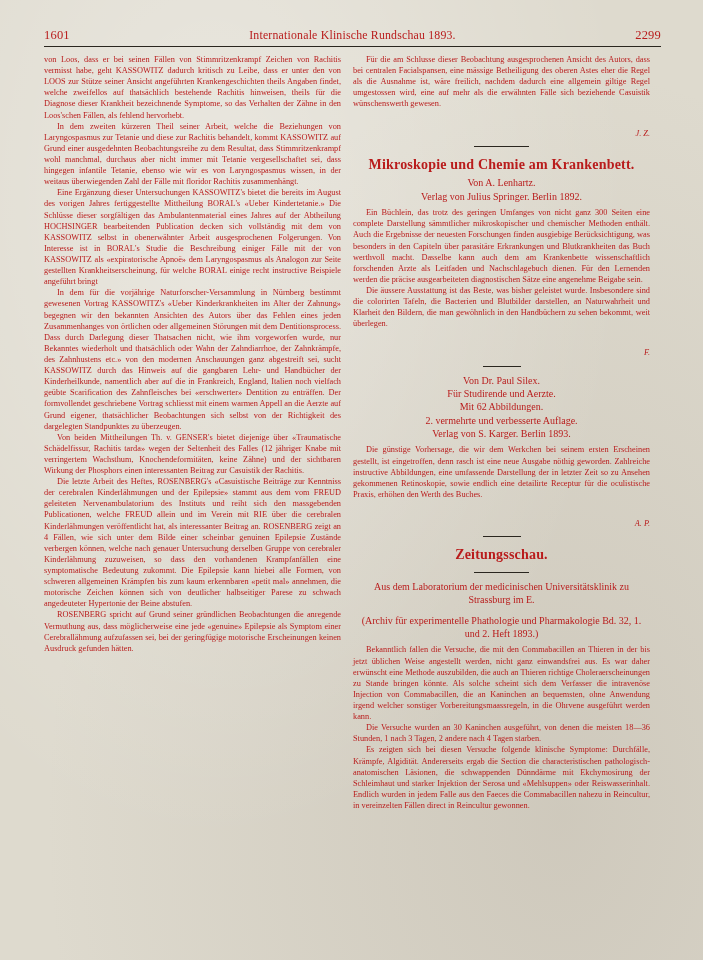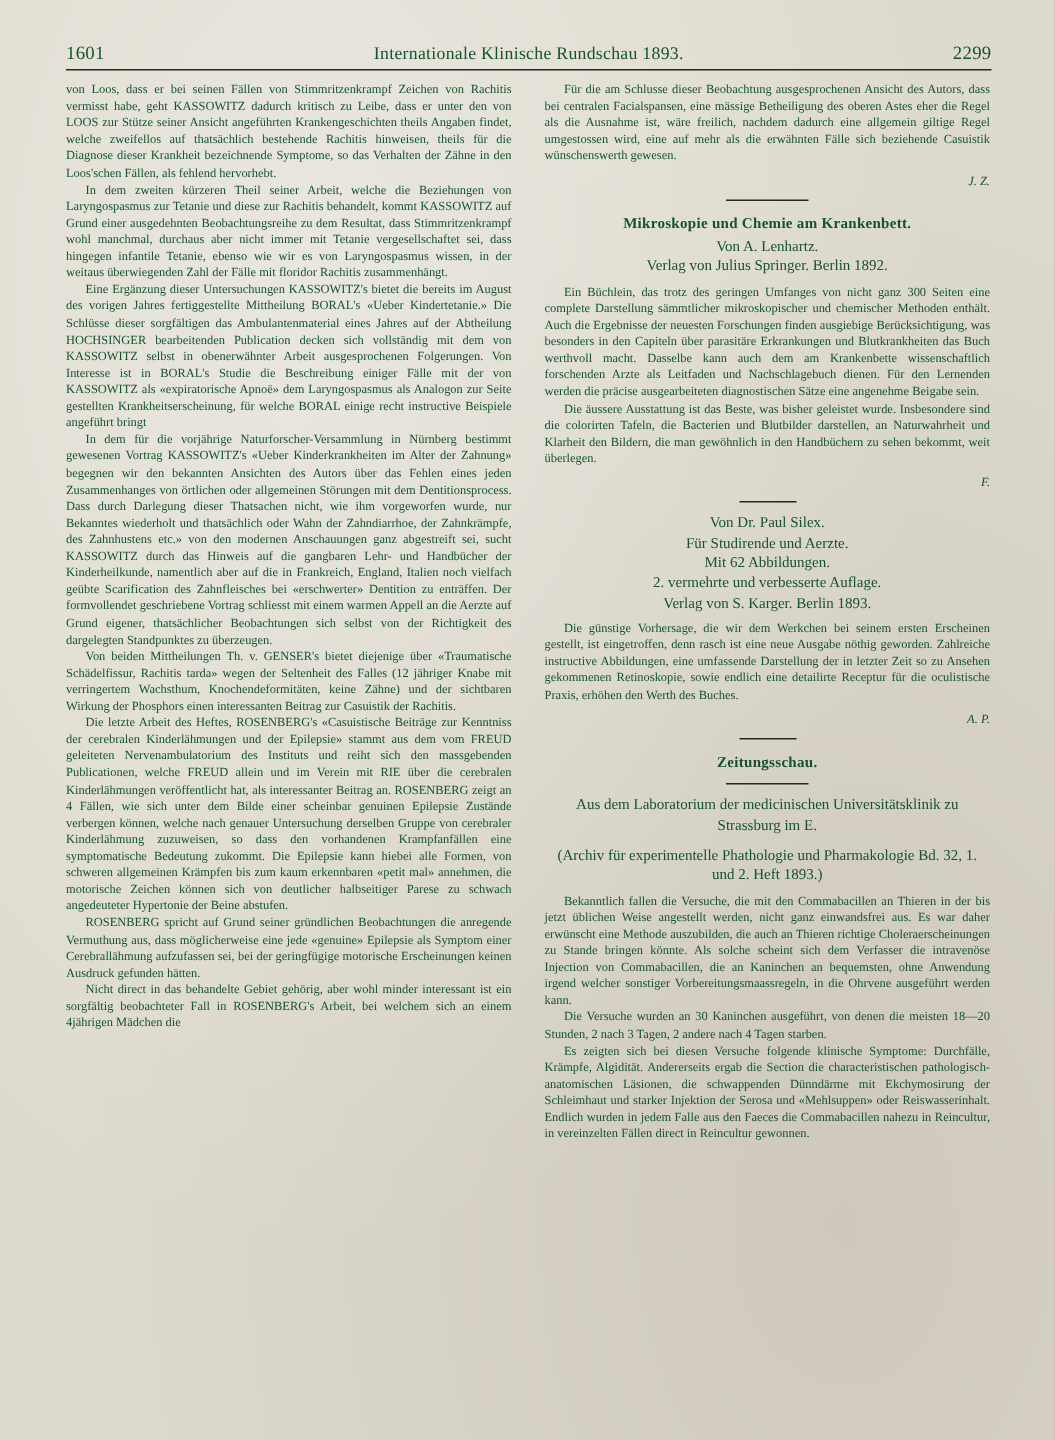--- a/index.html
+++ b/index.html
@@ -7,21 +7,21 @@
     padding: 0;
     background: #b9b5ac;
   }
   .page {
     position: relative;
     width: 703px;
     height: 960px;
     background: #d8d4c9;
     overflow: hidden;
     font-family: "Liberation Serif", serif;
-    color: #14532d;
+    color: #b91c1c;
   }
   .paper {
     position: absolute;
     left: 0; top: 0;
     width: 703px; height: 960px;
     background:
       radial-gradient(ellipse at 30% 20%, rgba(255,255,255,0.35), rgba(255,255,255,0) 60%),
       radial-gradient(ellipse at 80% 85%, rgba(160,150,135,0.25), rgba(255,255,255,0) 65%),
       #dedace;
   }
@@ -47,49 +47,49 @@
   }
   .runhead .title {
     font-size: 11.8px;
   }
   .rule {
     border-top: 1px solid #2a261f;
     margin: 2px 0 7px 0;
   }
   .columns {
     display: flex;
-    gap: 22px;
+    gap: 12px;
     align-items: flex-start;
   }
   .col {
     width: 297px;
     font-size: 8.3px;
     line-height: 1.34;
     text-align: justify;
     hyphens: auto;
   }
   p {
     margin: 0;
     text-indent: 13px;
   }
   p.noindent { text-indent: 0; }
   .sig {
     text-align: right;
     font-style: italic;
-    margin-top: 5px;
+    margin-top: 18px;
     text-indent: 0;
   }
   .sep {
     width: 55px;
     border-top: 1px solid #2a261f;
     margin: 7px auto 7px auto;
   }
   .sep.short { width: 38px; }
   h2.secthead {
-    font-size: 10px;
+    font-size: 14px;
     font-weight: bold;
     text-align: center;
     margin: 9px 0 2px 0;
     letter-spacing: 0.2px;
   }
   .centerline {
     text-align: center;
     font-size: 10px;
     text-indent: 0;
     margin: 0;
@@ -121,21 +121,20 @@
     <div class="columns">
 
       <div class="col">
         <p class="noindent">von Loos, dass er bei seinen Fällen von Stimmritzenkrampf Zeichen von Rachitis vermisst habe, geht KASSOWITZ dadurch kritisch zu Leibe, dass er unter den von LOOS zur Stütze seiner Ansicht angeführten Krankengeschichten theils Angaben findet, welche zweifellos auf thatsächlich bestehende Rachitis hinweisen, theils für die Diagnose dieser Krankheit bezeichnende Symptome, so das Verhalten der Zähne in den Loos'schen Fällen, als fehlend hervorhebt.</p>
         <p>In dem zweiten kürzeren Theil seiner Arbeit, welche die Beziehungen von Laryngospasmus zur Tetanie und diese zur Rachitis behandelt, kommt KASSOWITZ auf Grund einer ausgedehnten Beobachtungsreihe zu dem Resultat, dass Stimmritzenkrampf wohl manchmal, durchaus aber nicht immer mit Tetanie vergesellschaftet sei, dass hingegen infantile Tetanie, ebenso wie wir es von Laryngospasmus wissen, in der weitaus überwiegenden Zahl der Fälle mit floridor Rachitis zusammenhängt.</p>
         <p>Eine Ergänzung dieser Untersuchungen KASSOWITZ's bietet die bereits im August des vorigen Jahres fertiggestellte Mittheilung BORAL's «Ueber Kindertetanie.» Die Schlüsse dieser sorgfältigen das Ambulantenmaterial eines Jahres auf der Abtheilung HOCHSINGER bearbeitenden Publication decken sich vollständig mit dem von KASSOWITZ selbst in obenerwähnter Arbeit ausgesprochenen Folgerungen. Von Interesse ist in BORAL's Studie die Beschreibung einiger Fälle mit der von KASSOWITZ als «expiratorische Apnoë» dem Laryngospasmus als Analogon zur Seite gestellten Krankheitserscheinung, für welche BORAL einige recht instructive Beispiele angeführt bringt</p>
         <p>In dem für die vorjährige Naturforscher-Versammlung in Nürnberg bestimmt gewesenen Vortrag KASSOWITZ's «Ueber Kinderkrankheiten im Alter der Zahnung» begegnen wir den bekannten Ansichten des Autors über das Fehlen eines jeden Zusammenhanges von örtlichen oder allgemeinen Störungen mit dem Dentitionsprocess. Dass durch Darlegung dieser Thatsachen nicht, wie ihm vorgeworfen wurde, nur Bekanntes wiederholt und thatsächlich oder Wahn der Zahndiarrhoe, der Zahnkrämpfe, des Zahnhustens etc.» von den modernen Anschauungen ganz abgestreift sei, sucht KASSOWITZ durch das Hinweis auf die gangbaren Lehr- und Handbücher der Kinderheilkunde, namentlich aber auf die in Frankreich, England, Italien noch vielfach geübte Scarification des Zahnfleisches bei «erschwerter» Dentition zu enträffen. Der formvollendet geschriebene Vortrag schliesst mit einem warmen Appell an die Aerzte auf Grund eigener, thatsächlicher Beobachtungen sich selbst von der Richtigkeit des dargelegten Standpunktes zu überzeugen.</p>
         <p>Von beiden Mittheilungen Th. v. GENSER's bietet diejenige über «Traumatische Schädelfissur, Rachitis tarda» wegen der Seltenheit des Falles (12 jähriger Knabe mit verringertem Wachsthum, Knochendeformitäten, keine Zähne) und der sichtbaren Wirkung der Phosphors einen interessanten Beitrag zur Casuistik der Rachitis.</p>
         <p>Die letzte Arbeit des Heftes, ROSENBERG's «Casuistische Beiträge zur Kenntniss der cerebralen Kinderlähmungen und der Epilepsie» stammt aus dem vom FREUD geleiteten Nervenambulatorium des Instituts und reiht sich den massgebenden Publicationen, welche FREUD allein und im Verein mit RIE über die cerebralen Kinderlähmungen veröffentlicht hat, als interessanter Beitrag an. ROSENBERG zeigt an 4 Fällen, wie sich unter dem Bilde einer scheinbar genuinen Epilepsie Zustände verbergen können, welche nach genauer Untersuchung derselben Gruppe von cerebraler Kinderlähmung zuzuweisen, so dass den vorhandenen Krampfanfällen eine symptomatische Bedeutung zukommt. Die Epilepsie kann hiebei alle Formen, von schweren allgemeinen Krämpfen bis zum kaum erkennbaren «petit mal» annehmen, die motorische Zeichen können sich von deutlicher halbseitiger Parese zu schwach angedeuteter Hypertonie der Beine abstufen.</p>
         <p>ROSENBERG spricht auf Grund seiner gründlichen Beobachtungen die anregende Vermuthung aus, dass möglicherweise eine jede «genuine» Epilepsie als Symptom einer Cerebrallähmung aufzufassen sei, bei der geringfügige motorische Erscheinungen keinen Ausdruck gefunden hätten.</p>
-        <p>Nicht direct in das behandelte Gebiet gehörig, aber wohl minder interessant ist ein sorgfältig beobachteter Fall in ROSENBERG's Arbeit, bei welchem sich an einem 4jährigen Mädchen die</p>
       </div>
 
       <div class="col">
         <p>Für die am Schlusse dieser Beobachtung ausgesprochenen Ansicht des Autors, dass bei centralen Facialspansen, eine mässige Betheiligung des oberen Astes eher die Regel als die Ausnahme ist, wäre freilich, nachdem dadurch eine allgemein giltige Regel umgestossen wird, eine auf mehr als die erwähnten Fälle sich beziehende Casuistik wünschenswerth gewesen.</p>
         <p class="sig">J. Z.</p>
 
         <div class="sep"></div>
 
         <h2 class="secthead">Mikroskopie und Chemie am Krankenbett.</h2>
         <p class="centerline">Von A. Lenhartz.</p>
@@ -159,19 +158,19 @@
         <div class="sep short"></div>
 
         <h2 class="secthead">Zeitungsschau.</h2>
         <div class="sep"></div>
 
         <p class="centerline">Aus dem Laboratorium der medicinischen Universitätsklinik zu Strassburg im E.</p>
         <div class="spacer7"></div>
         <p class="centerline">(Archiv für experimentelle Phathologie und Pharmakologie Bd. 32, 1. und 2. Heft 1893.)</p>
         <div class="spacer4"></div>
         <p>Bekanntlich fallen die Versuche, die mit den Commabacillen an Thieren in der bis jetzt üblichen Weise angestellt werden, nicht ganz einwandsfrei aus. Es war daher erwünscht eine Methode auszubilden, die auch an Thieren richtige Choleraerscheinungen zu Stande bringen könnte. Als solche scheint sich dem Verfasser die intravenöse Injection von Commabacillen, die an Kaninchen an bequemsten, ohne Anwendung irgend welcher sonstiger Vorbereitungsmaassregeln, in die Ohrvene ausgeführt werden kann.</p>
-        <p>Die Versuche wurden an 30 Kaninchen ausgeführt, von denen die meisten 18—20 Stunden, 2 nach 3 Tagen, 2 andere nach 4 Tagen starben.</p>
+        <p>Die Versuche wurden an 30 Kaninchen ausgeführt, von denen die meisten 18—36 Stunden, 1 nach 3 Tagen, 2 andere nach 4 Tagen starben.</p>
         <p>Es zeigten sich bei diesen Versuche folgende klinische Symptome: Durchfälle, Krämpfe, Algidität. Andererseits ergab die Section die characteristischen pathologisch-anatomischen Läsionen, die schwappenden Dünndärme mit Ekchymosirung der Schleimhaut und starker Injektion der Serosa und «Mehlsuppen» oder Reiswasserinhalt. Endlich wurden in jedem Falle aus den Faeces die Commabacillen nahezu in Reincultur, in vereinzelten Fällen direct in Reincultur gewonnen.</p>
       </div>
 
     </div>
   </div>
 </div>
 
 </body></html>

